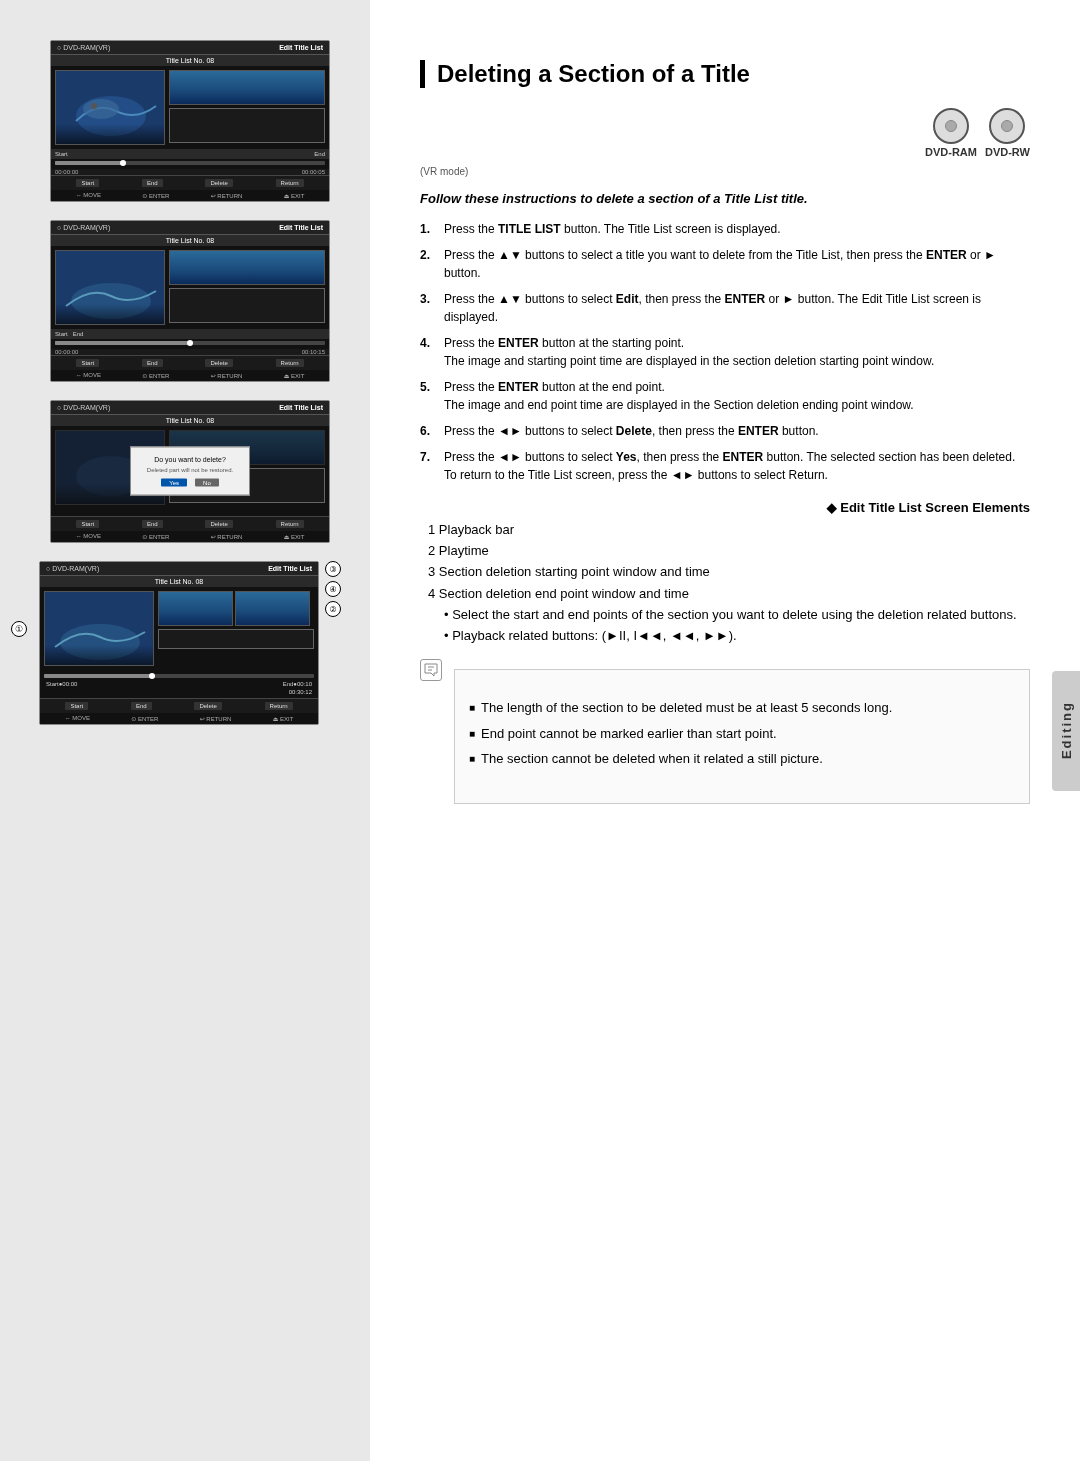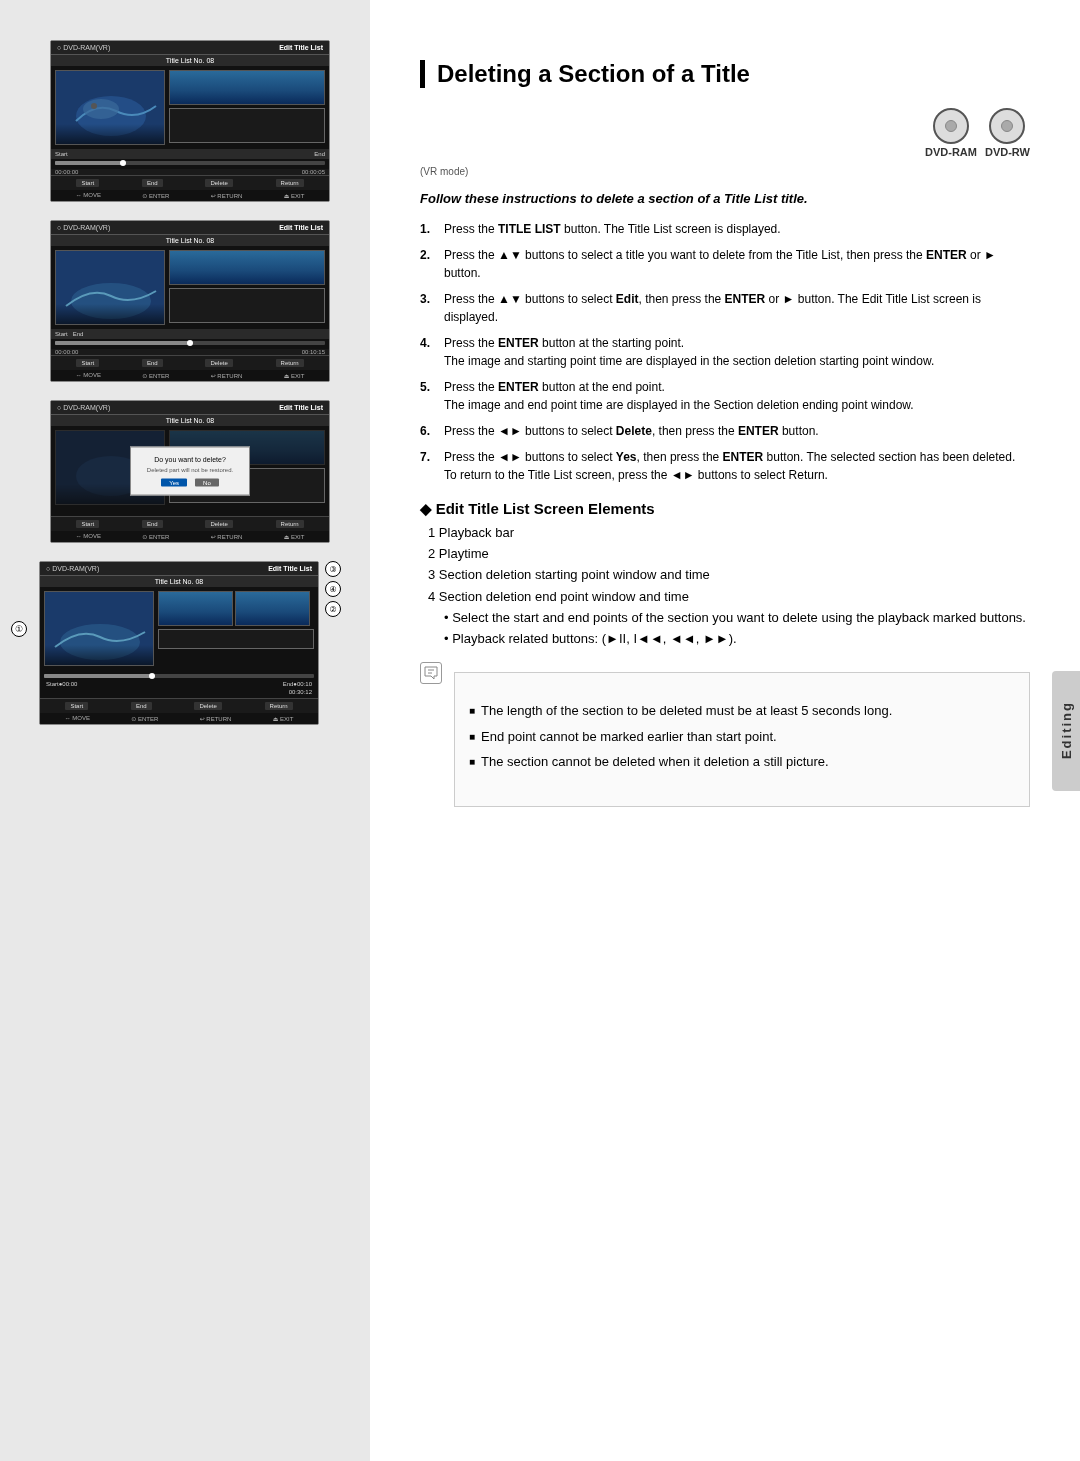--- a/index.html
+++ b/index.html
@@ -148,22 +148,23 @@
       font-weight: bold;
     }
 
     
     .elements-section {
       margin-top: 12px;
       margin-bottom: 14px;
     }
     .elements-title {
       font-weight: bold;
-      font-size: 15px;
+      font-size: 13px;
       margin-bottom: 6px;
+      text-align: right;
     }
     .elements-title::before {
       content: '◆ ';
     }
     .elements-list {
       list-style: none;
       margin-left: 8px;
     }
     .elements-list li {
       font-size: 13px;
@@ -686,39 +687,39 @@
     </ol>
 
     <div class="elements-section">
       <div class="elements-title">Edit Title List Screen Elements</div>
       <ul class="elements-list">
         <li>1 Playback bar</li>
         <li>2 Playtime</li>
         <li>3 Section deletion starting point window and time</li>
         <li>4 Section deletion end point window and time</li>
         <ul class="sub-list">
-          <li>Select the start and end points of the section you want to delete using the playback marked buttons.</li>
+          <li>Select the start and end points of the section you want to delete using the deletion related buttons.</li>
           <li>Playback related buttons: (►II, I◄◄, ◄◄, ►►).</li>
         </ul>
       </ul>
     </div>
 
     <div style="display:flex; gap:8px; align-items:flex-start;">
       <div class="note-icon">
         <svg width="18" height="18" viewBox="0 0 18 18">
           <path d="M3 3 L15 3 L15 12 L12 12 L12 15 L9 12 L3 12 Z" fill="none" stroke="#888" stroke-width="1"></path>
           <line x1="6" y1="6" x2="12" y2="6" stroke="#888" stroke-width="1"></line>
           <line x1="6" y1="9" x2="10" y2="9" stroke="#888" stroke-width="1"></line>
         </svg>
       </div>
       <div class="notes-section" style="flex:1;">
         <ul class="notes-list">
           <li>The length of the section to be deleted must be at least 5 seconds long.</li>
           <li>End point cannot be marked earlier than start point.</li>
-          <li>The section cannot be deleted when it deletion a still picture.</li>
+          <li>The section cannot be deleted when it related a still picture.</li>
         </ul>
       </div>
     </div>
 
 
     <div class="side-tab">
       <span class="side-tab-text">Editing</span>
     </div>
   </div>
 </div>

